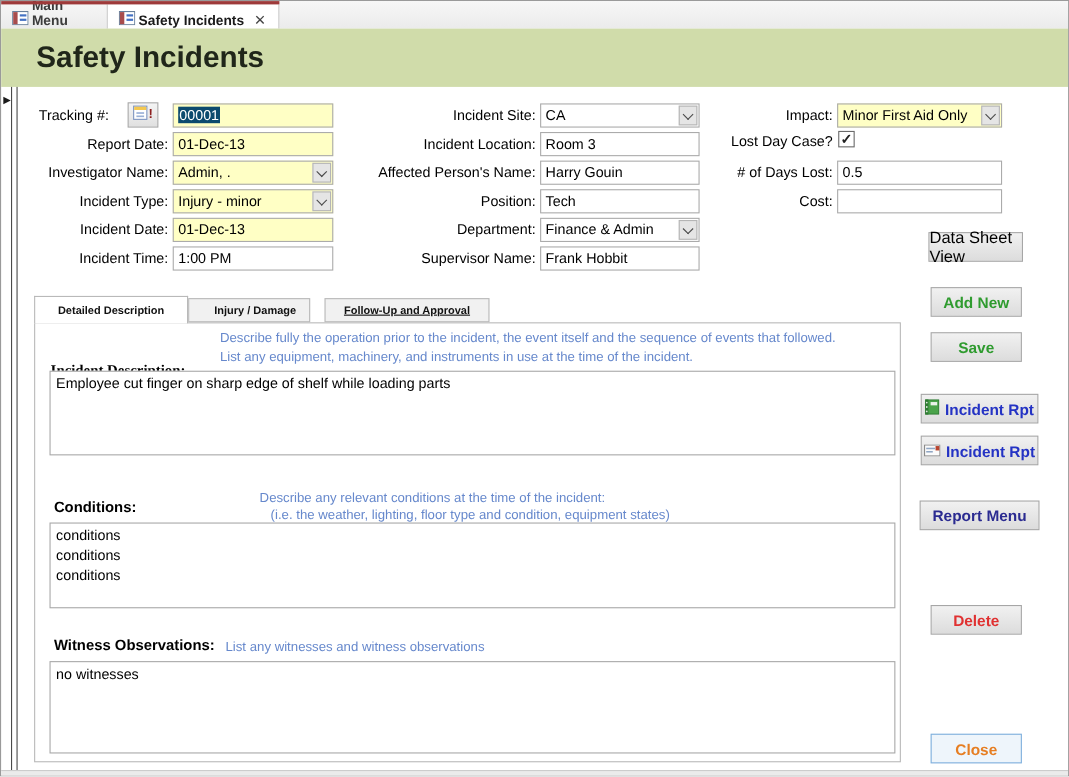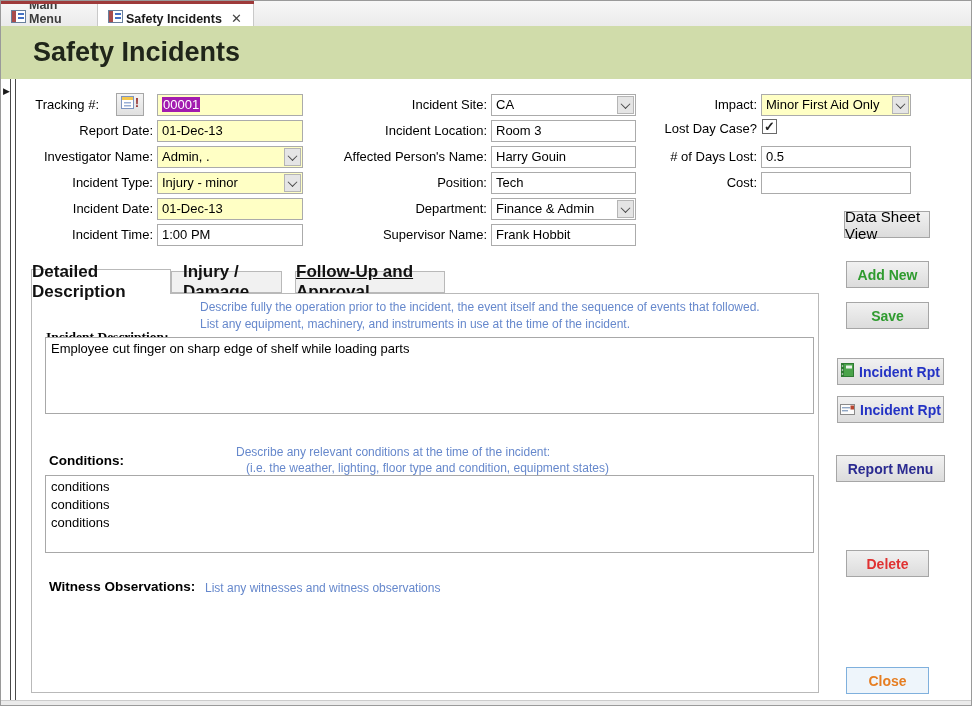--- a/index.html
+++ b/index.html
@@ -22,21 +22,21 @@
 
   
   .vline { position:absolute; width:1px; background:#4a4a4a; top:78px; height:621px; }
   .recarrow { position:absolute; left:2px; top:85px; font-size:9px; color:#1a1a1a; }
 
   
   .lbl { position:absolute; font-size:13px; color:#000; text-align:right; white-space:nowrap; }
   .field { position:absolute; height:22px; box-sizing:border-box; background:#fff; border:1px solid #ababab;
            font-size:13px; color:#000; padding:2px 4px; overflow:hidden; white-space:nowrap; }
   .yellow { background:#ffffc5; }
-  .sel { background:#a21caf; color:#fff; padding:0 1px; }
+  .sel { background:#0c4a6e; color:#fff; padding:0 1px; }
   .arrowbox { position:absolute; top:1px; right:1px; width:17px; height:18px; background:#e5e5e5;
               border:1px solid #b5b5b5; display:flex; align-items:center; justify-content:center; box-sizing:border-box; }
   .chev { width:6px; height:6px; border-right:1.6px solid #4a4a4a; border-bottom:1.6px solid #4a4a4a;
           transform:rotate(45deg) translate(-1px,-1px); }
   .checkbox { position:absolute; width:15px; height:15px; border:1px solid #6a6a6a; background:#fff;
               box-sizing:border-box; display:flex; align-items:center; justify-content:center;
               font-size:13px; font-weight:700; color:#222; line-height:1; }
   .iconbtn { position:absolute; background:linear-gradient(#f4f4f4,#e0e0e0); border:1px solid #a6a6a6;
              display:flex; align-items:center; justify-content:center; box-sizing:border-box; }
 
@@ -44,21 +44,21 @@
   .btn { position:absolute; display:flex; align-items:center; justify-content:center; gap:5px;
          background:linear-gradient(#f1f1f1,#dcdcdc); border:1px solid #a6a6a6; font-size:14px;
          font-weight:600; box-sizing:border-box; color:#000; }
   .btn.small { font-size:15px; font-weight:400; }
   .green { color:#2f9b2f; } .blue { color:#2433c4; } .navy { color:#2b2b91; }
   .red { color:#e03131; } .orange { color:#e67e22; }
   .btn.focus { border:1px solid #7fb0dd; background:#eef5fb; }
 
   
   .dtab { position:absolute; box-sizing:border-box; display:flex; align-items:center; justify-content:center;
-          font-size:17px; font-weight:700; color:#111; background:#f1f1f1; border:1px solid #b9b9b9; }
+          font-size:10px; font-weight:700; color:#111; background:#f1f1f1; border:1px solid #b9b9b9; }
   .dtab.active { background:#fff; border-bottom:none; z-index:3; }
   .panel { position:absolute; left:30px; top:292px; width:788px; height:400px; border:1px solid #b9b9b9;
            background:#fff; box-sizing:border-box; }
   .blbl { position:absolute; font-size:13.5px; font-weight:700; color:#000; white-space:nowrap; }
   .hint { position:absolute; font-size:12px; color:#6688cc; white-space:nowrap; }
   .area { position:absolute; box-sizing:border-box; border:1px solid #a8a8a8; background:#fff;
           font-size:13px; color:#000; padding:2px 5px; white-space:pre-line; line-height:18px; }
 
   .bottombar { position:absolute; left:0; top:699px; width:100%; height:7px; background:#ebebeb;
                border-top:1px solid #cccccc; box-sizing:border-box; }
@@ -237,16 +237,17 @@
 
   <div class="hint" style="left:235px; top:444px;">Describe any relevant conditions at the time of the incident:</div>
   <div class="hint" style="left:245px; top:460px;">(i.e. the weather, lighting, floor type and condition, equipment states)</div>
   <div class="blbl" style="left:48px; top:452px;">Conditions:</div>
   <div class="area" style="left:44px; top:474px; width:769px; height:78px;">conditions
 conditions
 conditions</div>
 
   <div class="blbl" style="left:48px; top:578px;">Witness Observations:</div>
   <div class="hint" style="left:204px; top:580px;">List any witnesses and witness observations</div>
+  <div class="area" style="left:44px; top:600px; width:769px; height:84px;">no witnesses</div>
 
   <div class="bottombar"></div>
 
 </div>
 
 </body></html>

